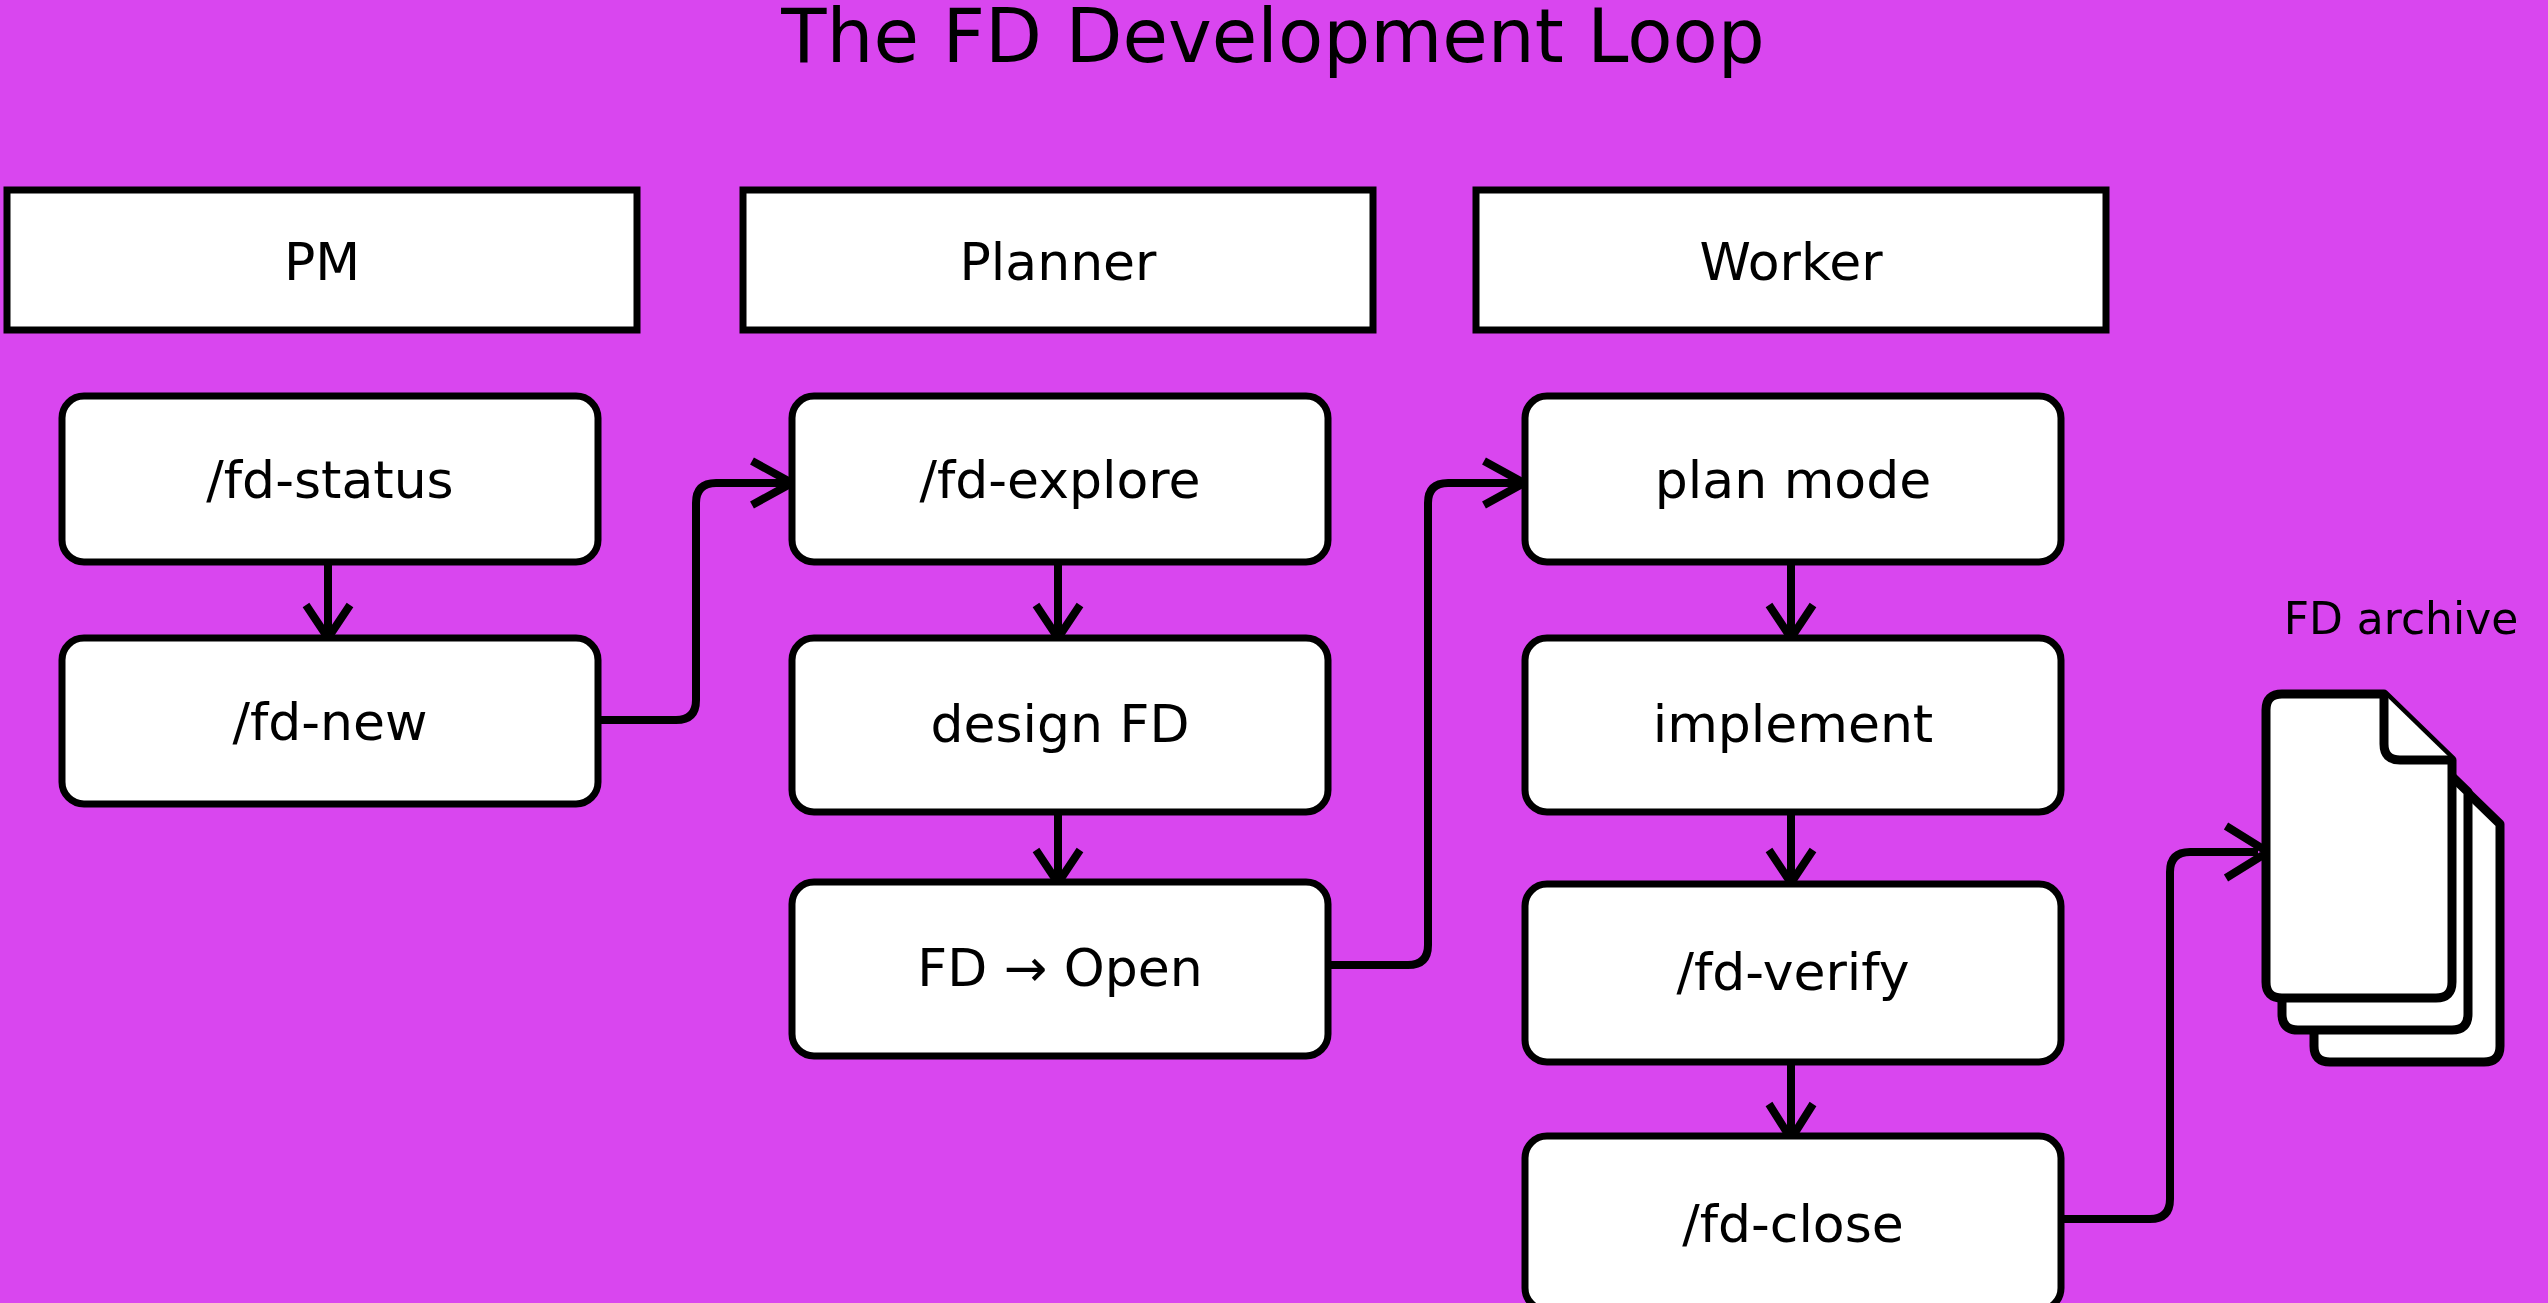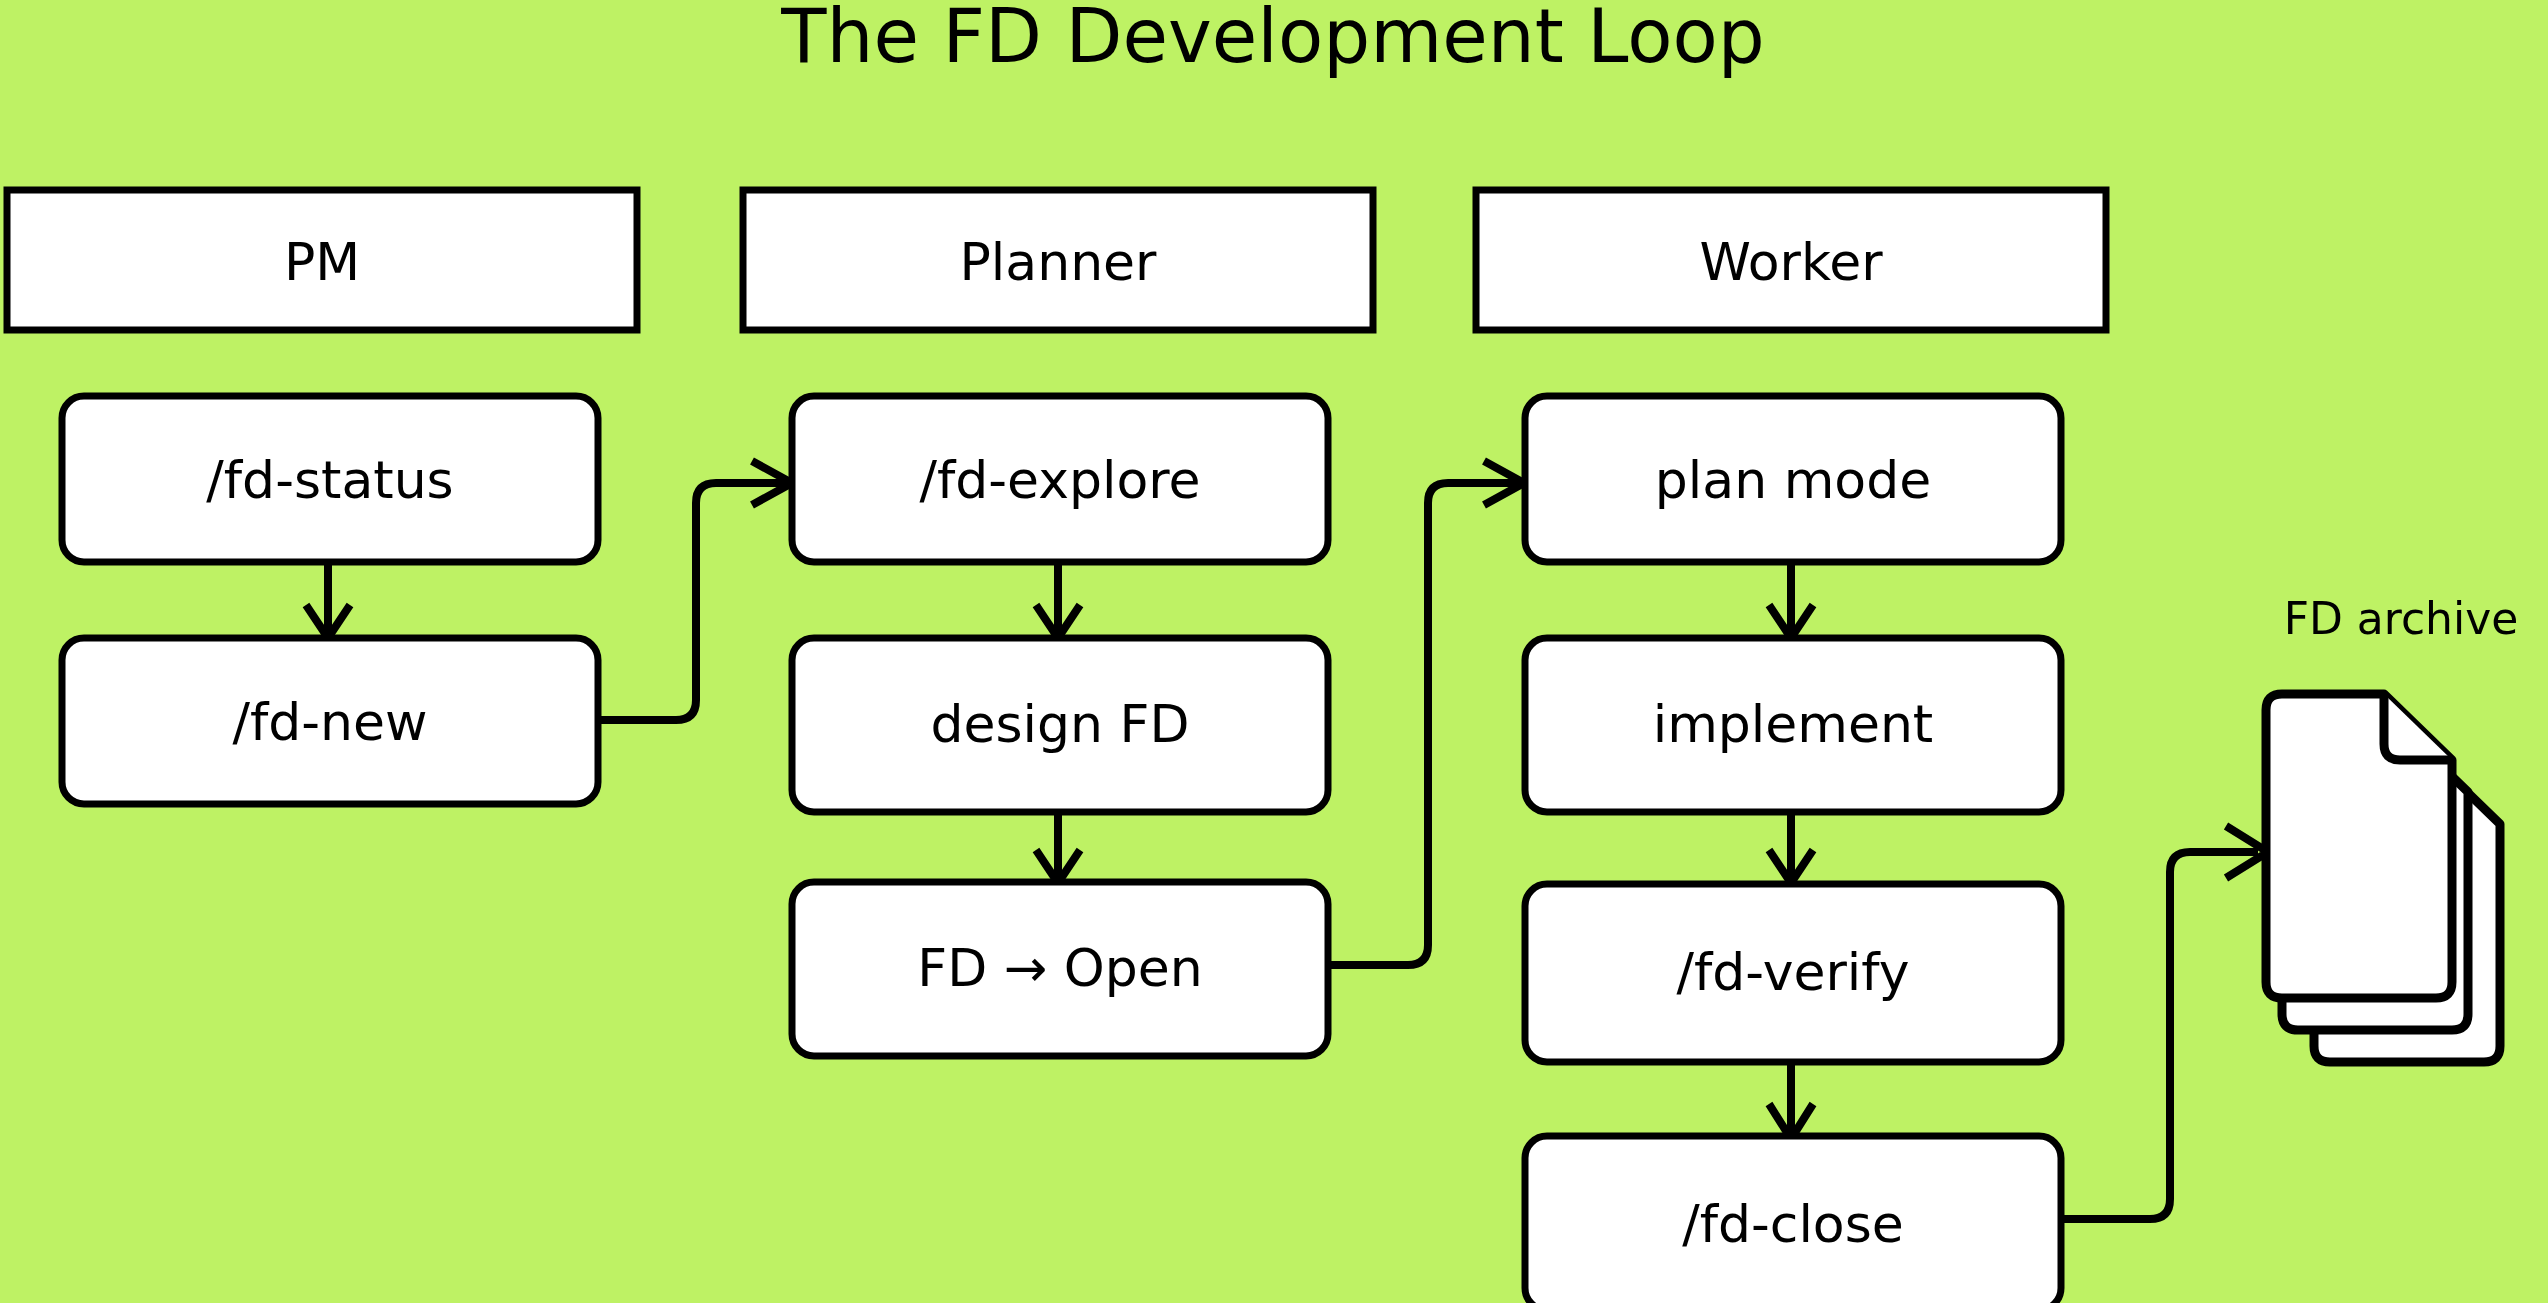--- a/index.html
+++ b/index.html
@@ -11,21 +11,21 @@
   body {
     width: 2548px;
     height: 1303px;
     overflow: hidden;
     font-family: "DejaVu Sans", sans-serif;
   }
   #diagram-root {
     position: relative;
     width: 2548px;
     height: 1303px;
-    background: #bef264;
+    background: #d946ef;
   }
   svg.diagram-canvas {
     display: block;
     width: 2548px;
     height: 1303px;
   }
   .diagram-title {
     font-family: "DejaVu Sans", sans-serif;
     font-size: 74px;
     fill: #000000;

